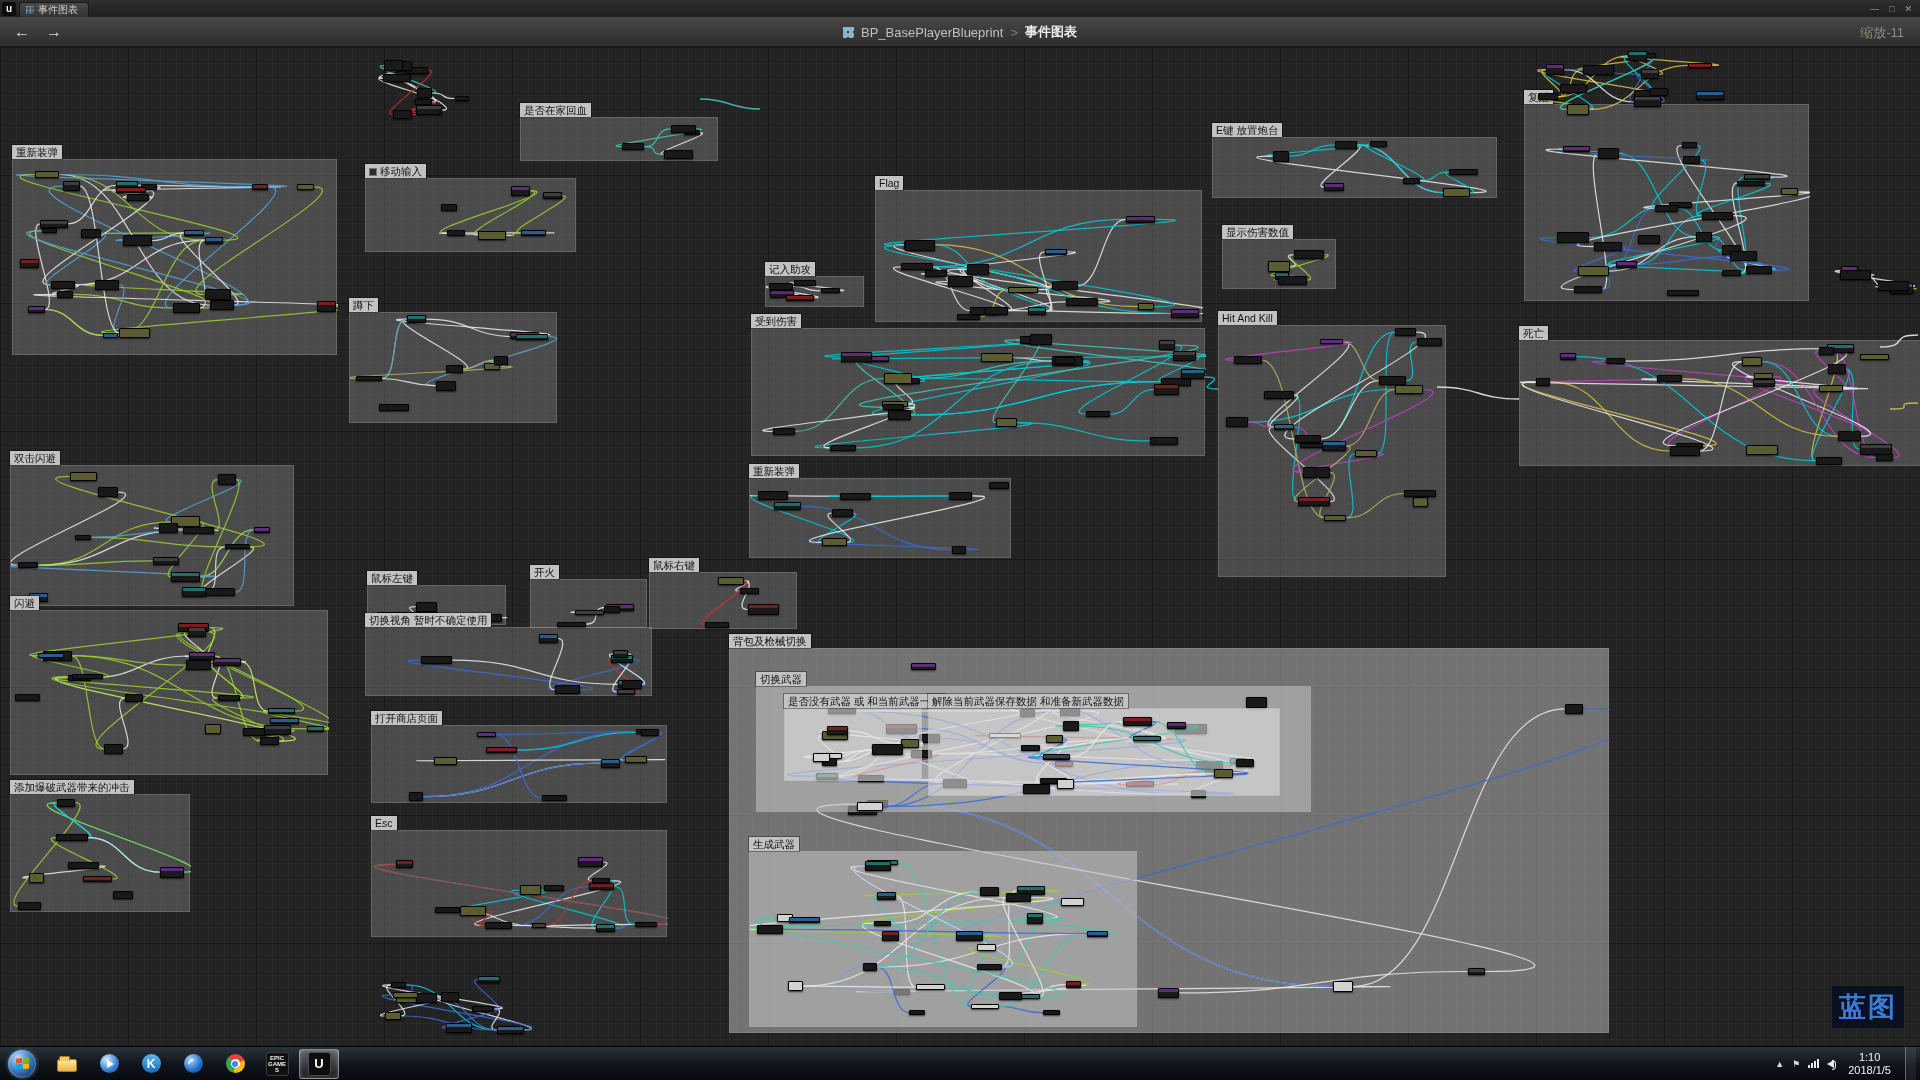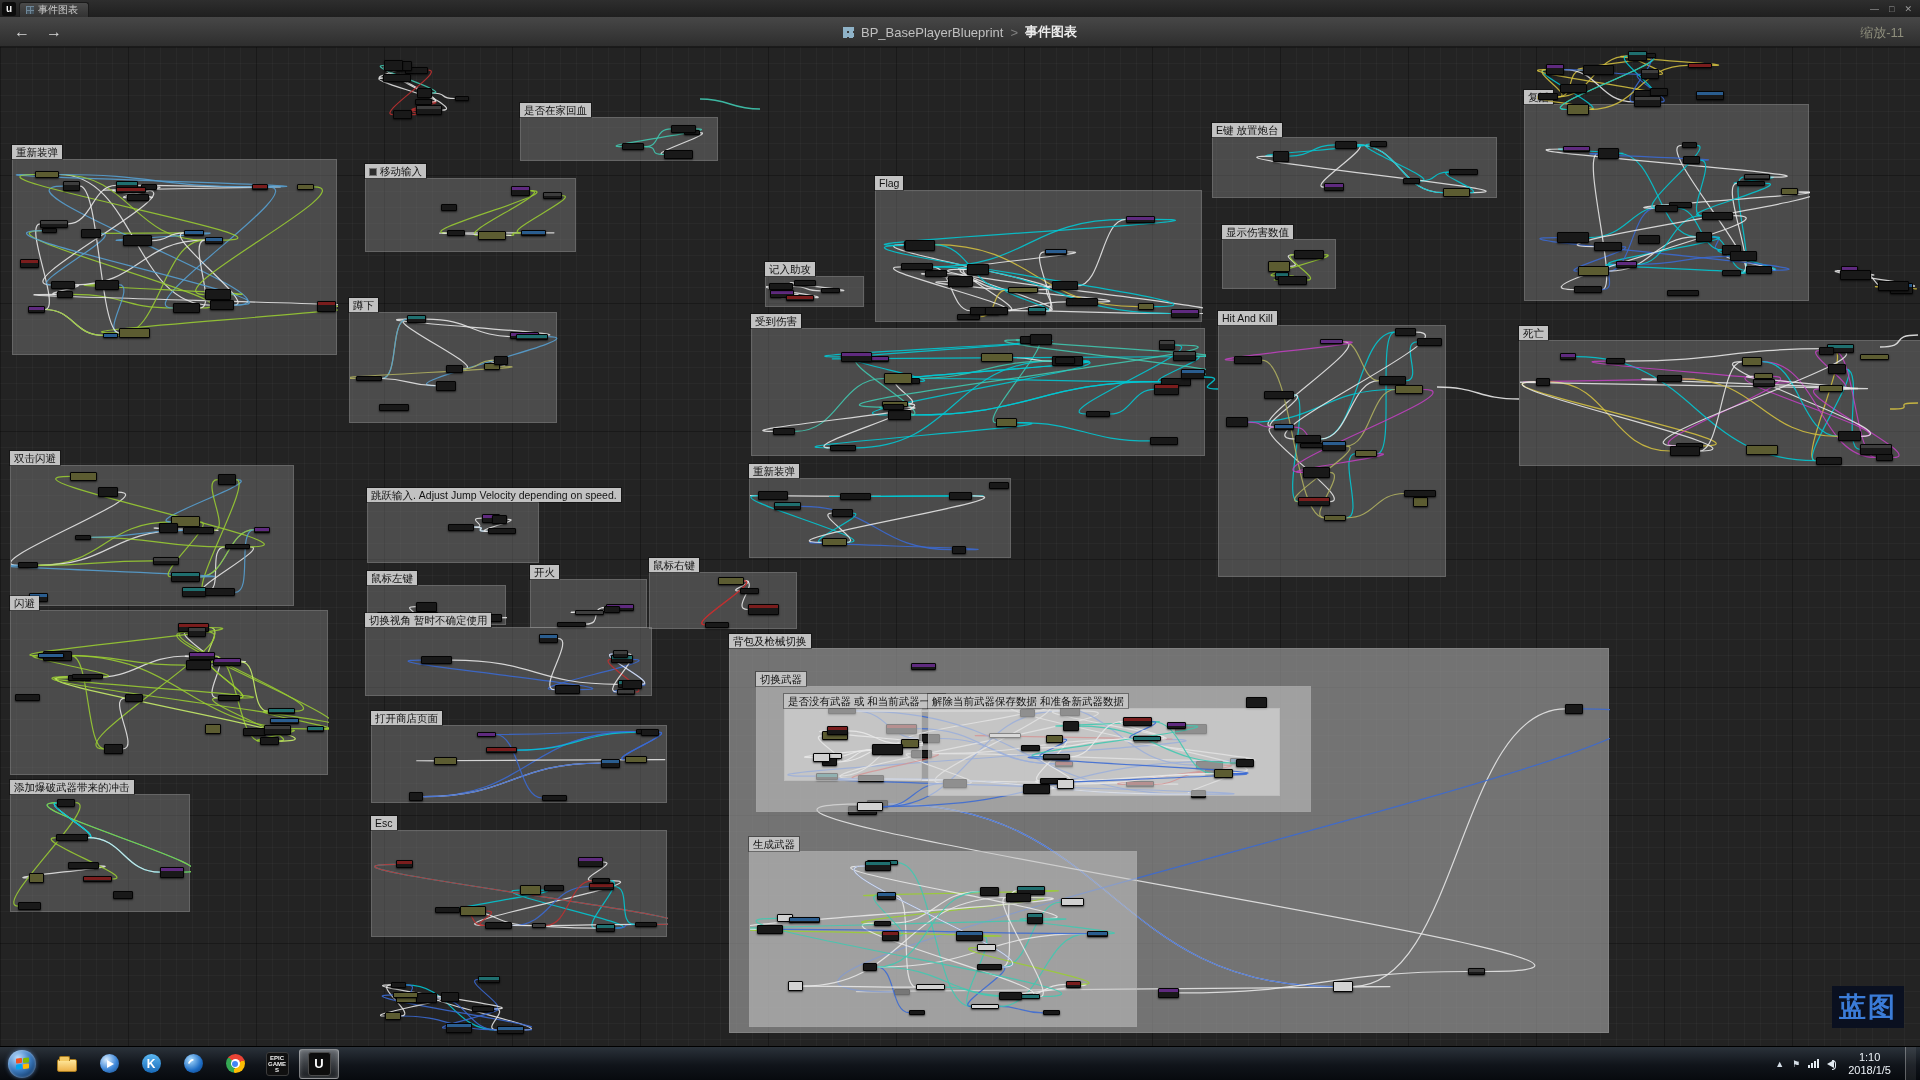--- a/index.html
+++ b/index.html
@@ -446,35 +446,20 @@
         <div class="cap" style="background: rgb(122, 29, 29);"></div>
       </div>
       <div class="bp-node" style="left: 17.5753px; top: 77.95px; width: 15.7112px; height: 10.0149px; background: rgb(92, 92, 49);"></div>
       <div class="bp-node" style="left: 7.36287px; top: 107.469px; width: 22.8585px; height: 7.49616px;"></div>
       <div class="bp-node" style="left: 149.083px; top: 71.8479px; width: 23.7275px; height: 10.7804px;">
         <div class="cap" style="background: rgb(95, 42, 127);"></div>
       </div>
       <div class="bp-node" style="left: 56.8343px; top: 67.3694px; width: 31.5744px; height: 7.09839px;"></div>
       <div class="bp-node" style="left: 101.619px; top: 95.5611px; width: 19.9854px; height: 8.00514px;"></div>
     </div>
-    <div class="comment" style="left: 367px; top: 455px; width: 172px; height: 61px;">
-      <div class="comment-title"><span>跳跃输入. Adjust Jump Velocity depending on speed.</span></div>
-      <svg class="wires" width="172" height="61">
-        <path d="M105.6,24.2 C123.6,24.2 95.8,15.1 113.8,15.1" stroke="#e8e8e8" fill="none" stroke-width="1.2" opacity="0.88"></path>
-        <path d="M105.6,24.2 C123.6,24.2 101.8,28.3 119.8,28.3" stroke="#56a0d3" fill="none" stroke-width="1.2" opacity="0.88"></path>
-        <path d="M139.5,16.3 C157.5,16.3 101.8,28.3 119.8,28.3" stroke="#e8e8e8" fill="none" stroke-width="1.2" opacity="0.88"></path>
-        <path d="M105.6,24.2 C123.6,24.2 101.8,28.3 119.8,28.3" stroke="#e8e8e8" fill="none" stroke-width="1.2" opacity="0.88"></path>
-      </svg>
-      <div class="bp-node" style="left: 119.845px; top: 25.1128px; width: 27.6804px; height: 6.30084px;"></div>
-      <div class="bp-node" style="left: 113.799px; top: 10.7173px; width: 18.0648px; height: 8.819px;">
-        <div class="cap" style="background: rgb(95, 42, 127);"></div>
-      </div>
-      <div class="bp-node" style="left: 123.868px; top: 12.0777px; width: 15.5964px; height: 8.44224px;"></div>
-      <div class="bp-node" style="left: 79.5638px; top: 20.5423px; width: 26.0407px; height: 7.24005px;"></div>
-    </div>
     <div class="comment" style="left: 367px; top: 538px; width: 139px; height: 40px;">
       <div class="comment-title"><span>鼠标左键</span></div>
       <svg class="wires" width="139" height="40">
         <path d="M133.7,31.8 C196.1,31.8 -53.4,29.2 9.0,29.2" stroke="#e8e8e8" fill="none" stroke-width="1.2" opacity="0.88"></path>
         <path d="M70.3,31.5 C88.5,31.5 88.5,31.8 106.8,31.8" stroke="#e8e8e8" fill="none" stroke-width="1.2" opacity="0.88"></path>
         <path d="M40.5,29.2 C58.5,29.2 29.7,20.6 47.7,20.6" stroke="#e8e8e8" fill="none" stroke-width="1.2" opacity="0.88"></path>
         <path d="M70.3,31.5 C88.5,31.5 88.5,31.8 106.8,31.8" stroke="#e8e8e8" fill="none" stroke-width="1.2" opacity="0.88"></path>
       </svg>
       <div class="bp-node" style="left: 8.95177px; top: 26.3395px; width: 31.5585px; height: 5.78739px;">
         <div class="cap" style="background: rgb(61, 61, 61);"></div>

